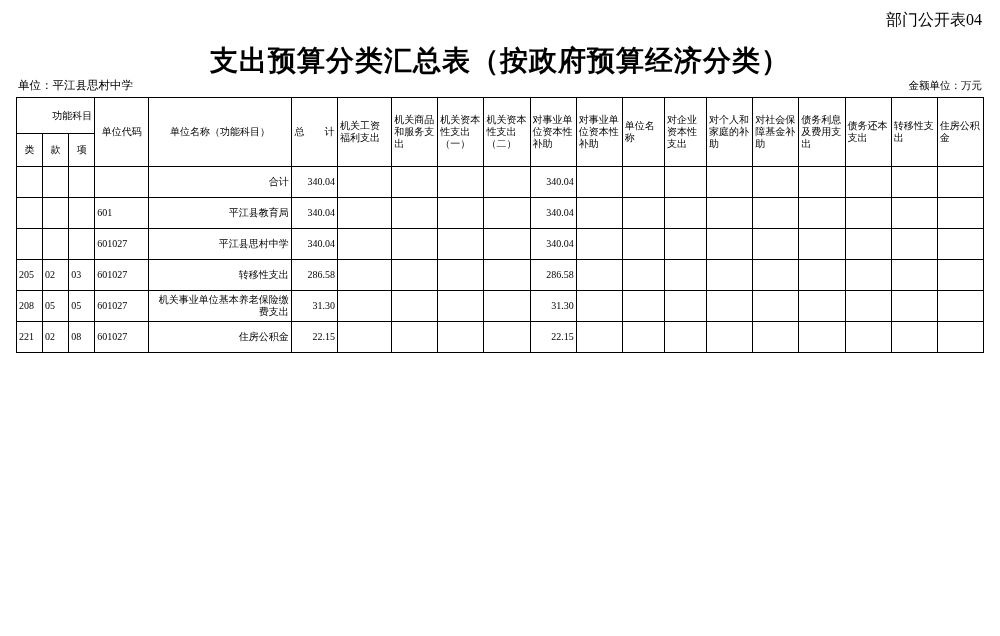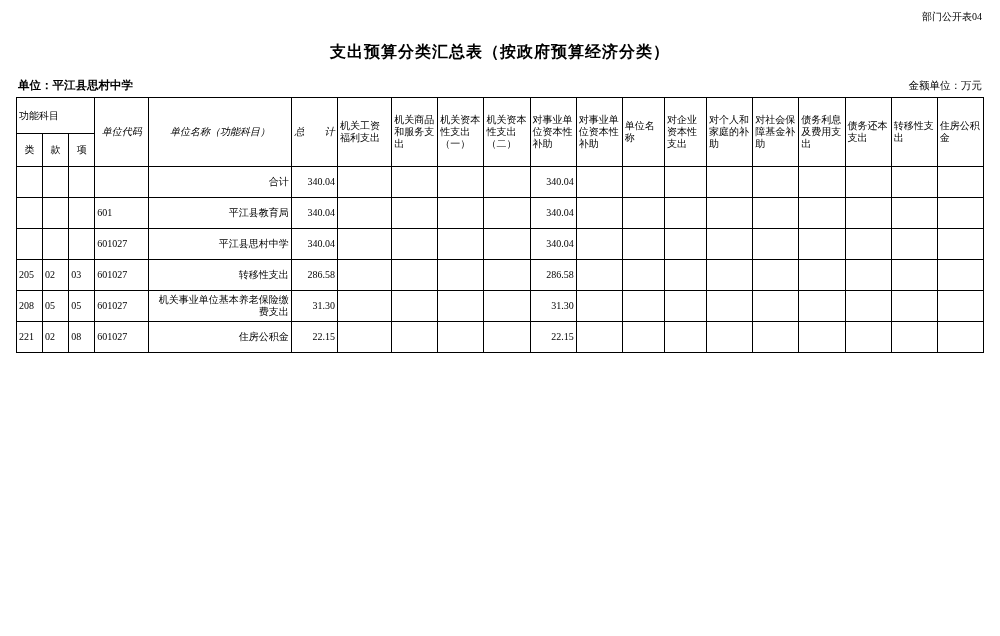--- a/index.html
+++ b/index.html
@@ -18,41 +18,41 @@
   .page {
     position: relative;
     width: 1000px;
     height: 636px;
     box-sizing: border-box;
   }
   .form-code {
     position: absolute;
     top: 10px;
     right: 18px;
-    font-size: 10px;
+    font-size: 16px;
     color: #000;
     font-family: "Liberation Serif", serif;
   }
   .doc-title {
     position: absolute;
     top: 42px;
     left: 0;
     width: 1000px;
     text-align: center;
-    font-size: 16px;
+    font-size: 28px;
     font-weight: bold;
     font-family: "Liberation Serif", serif;
     letter-spacing: 1px;
   }
   .unit-line {
     position: absolute;
     top: 78px;
     left: 18px;
     font-size: 11.5px;
-    font-weight: bold;
+    font-weight: normal;
     font-family: "Liberation Serif", serif;
   }
   .amount-unit {
     position: absolute;
     top: 79px;
     right: 18px;
     font-size: 10.5px;
     font-family: "Liberation Serif", serif;
   }
   table.budget {
@@ -68,29 +68,28 @@
   table.budget td {
     border: 1px solid #000000;
     font-size: 10px;
     font-weight: normal;
     padding: 1px 2px;
     vertical-align: middle;
     line-height: 1.22;
     word-break: break-all;
   }
   th.grp {
-    text-align: left;
+    text-align: right;
     font-size: 10.5px;
     height: 18px;
     font-family: Liberation Serif, serif;
   }
   th.vhead {
     text-align: center;
     height: 48px;
-    font-style: italic;
   }
   th.colhead {
     text-align: left;
     height: 66px;
   }
   th.sub {
     text-align: center;
     height: 16px;
   }
   td.r {

